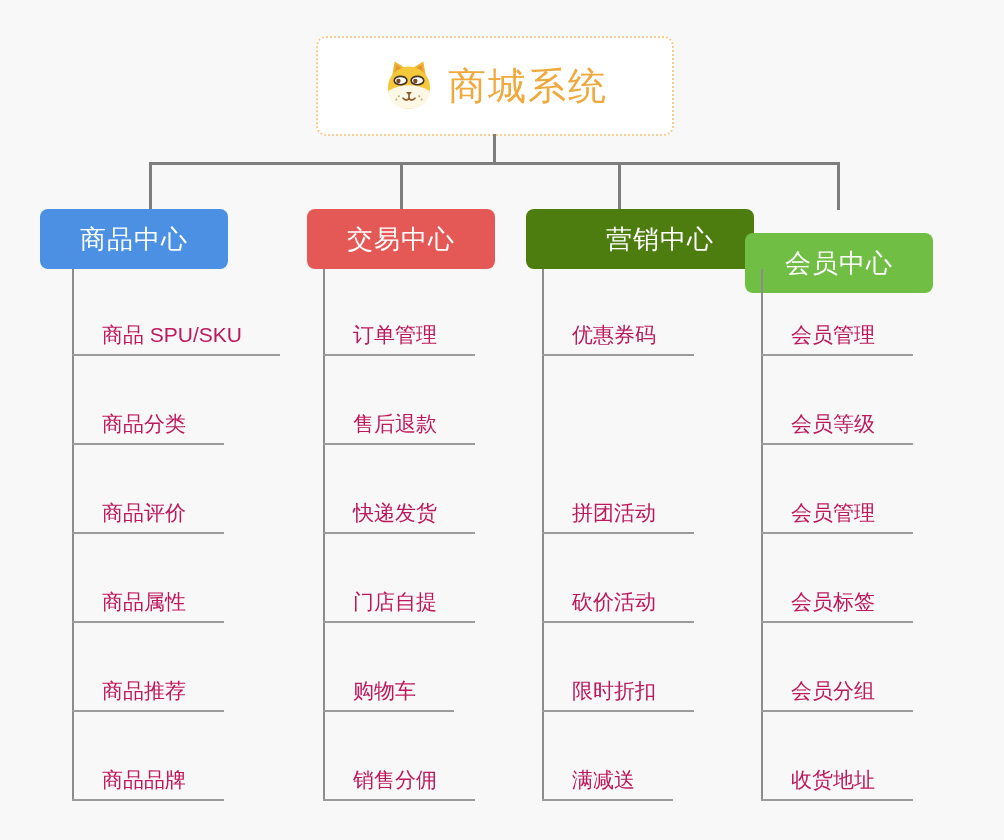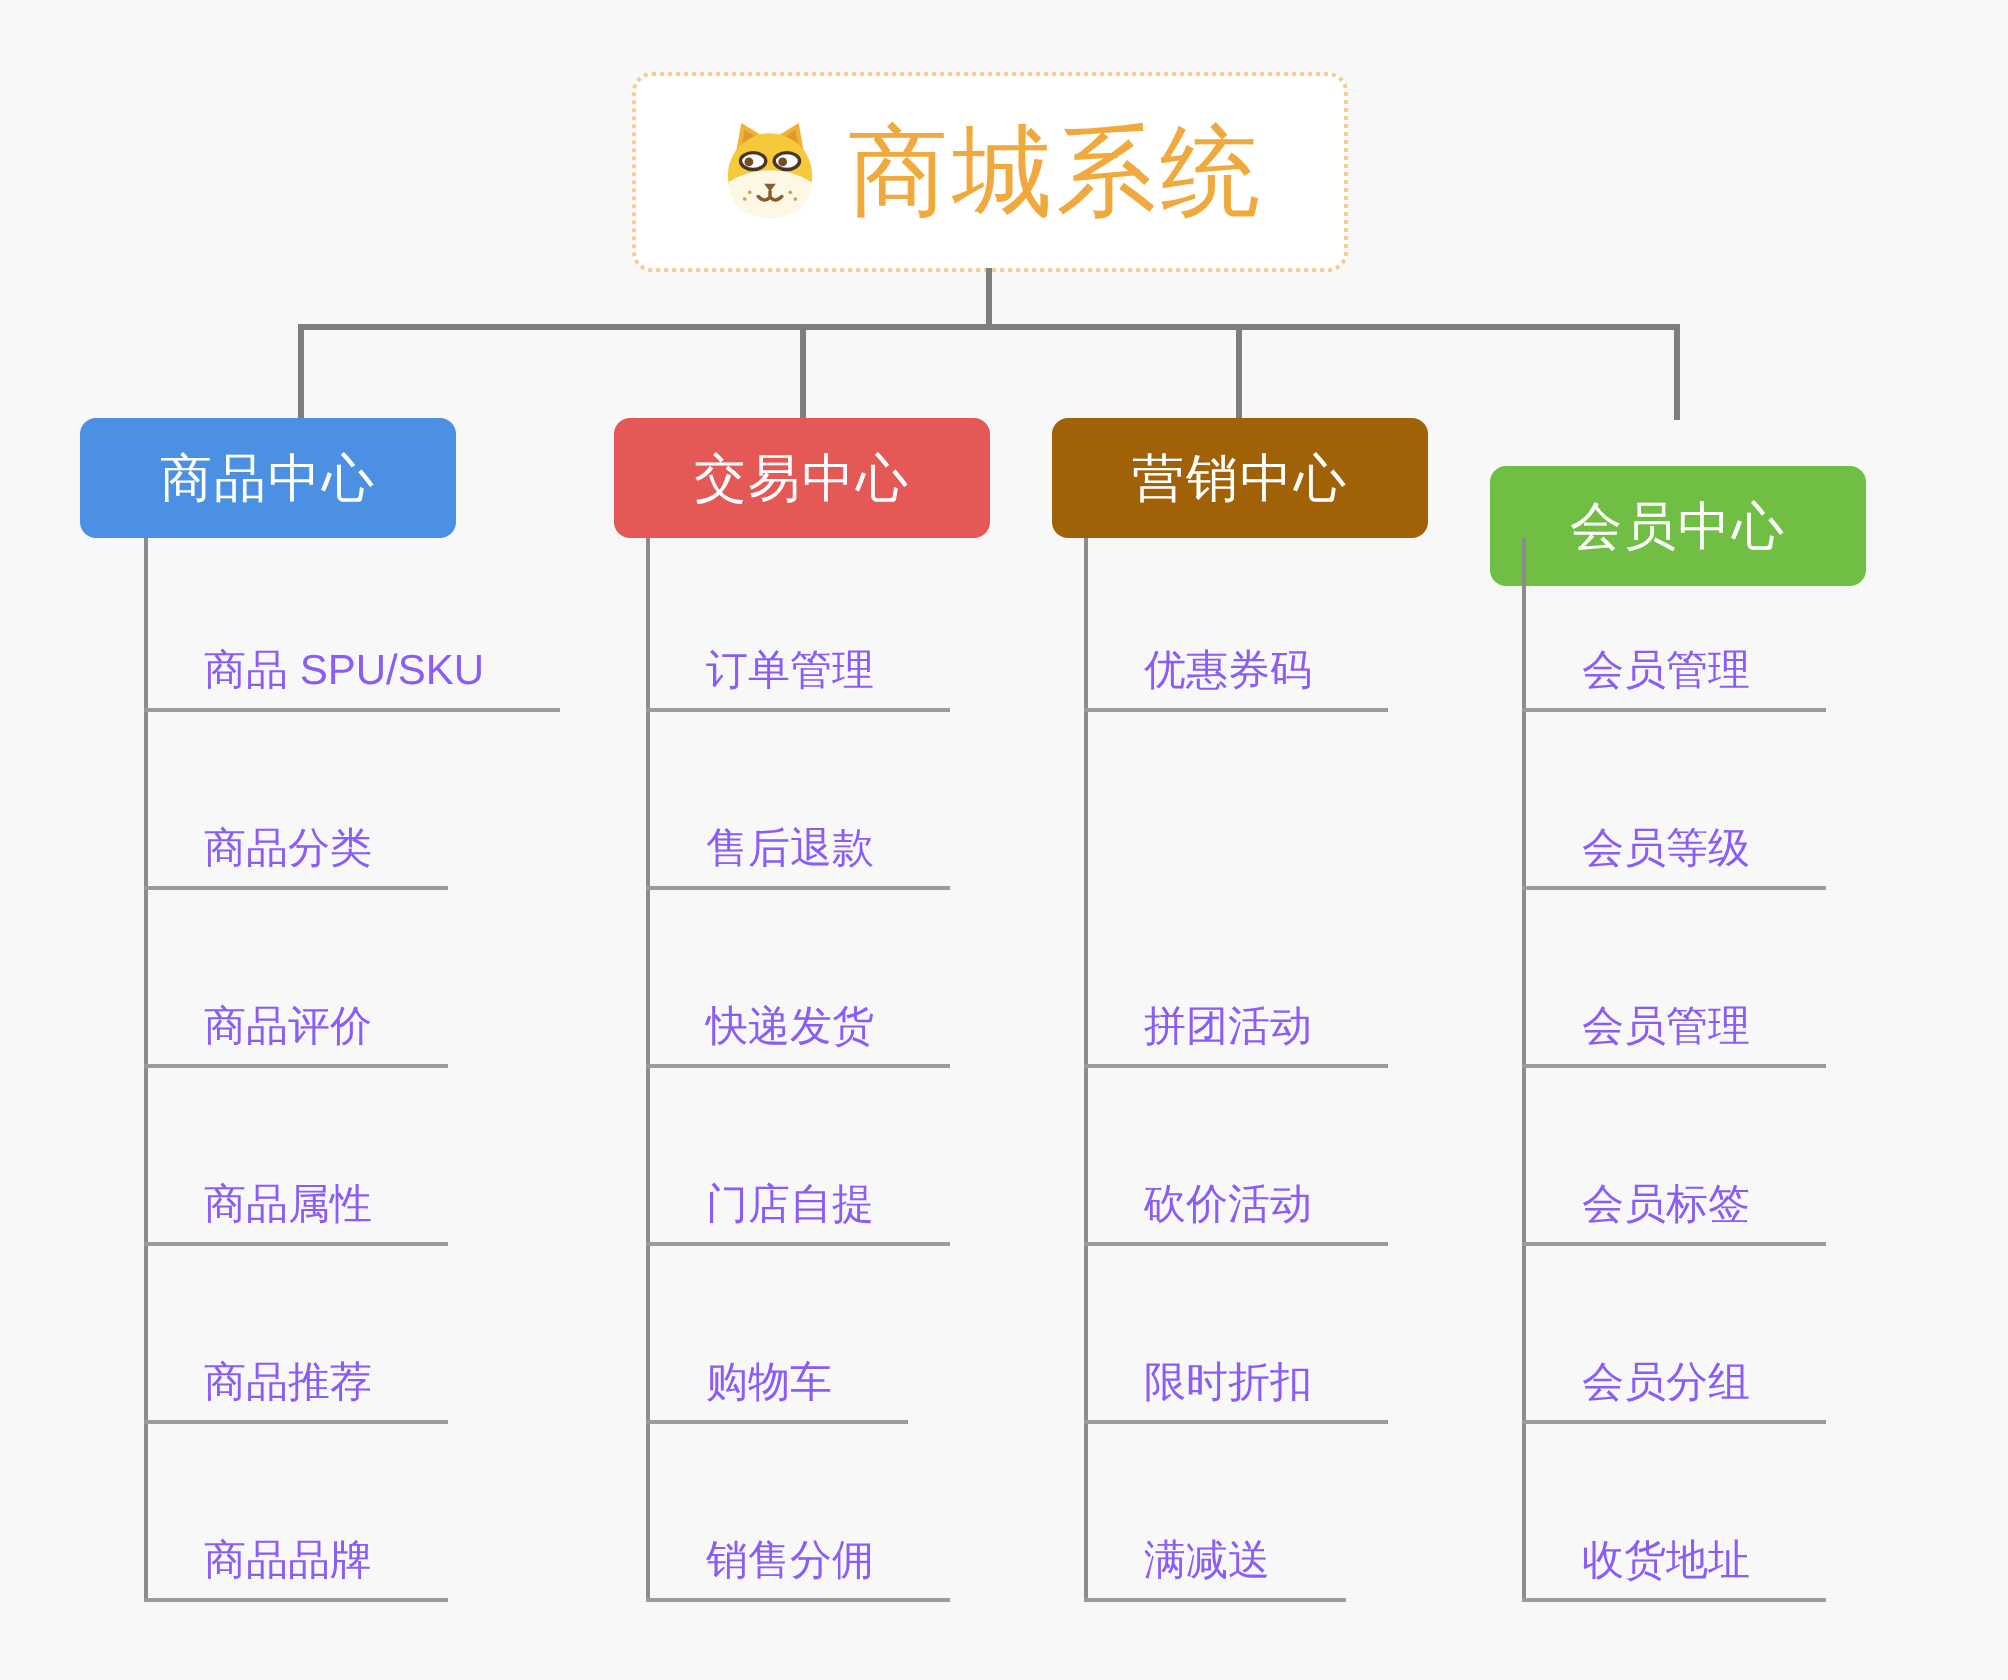--- a/index.html
+++ b/index.html
@@ -23,21 +23,21 @@
     border: 2px dotted #F6CC8F;
     border-radius: 10px;
     box-sizing: border-box;
     display: flex;
     align-items: center;
     justify-content: center;
     gap: 12px;
     cursor: default;
   }
   .root-title {
-    font-size: 50px;
+    font-size: 38px;
     color: #F0A93D;
     letter-spacing: 2px;
     white-space: nowrap;
   }
   .root-icon { width: 54px; height: 56px; flex: 0 0 auto; }
 
   
   .line { position: absolute; background: #7E7E7E; }
   .root-stem   { left: 493px; top: 134px; width: 3px;  height: 30px; }
   .top-rail    { left: 149px; top: 162px; width: 691px; height: 3px; }
@@ -76,21 +76,21 @@
   
   .child {
     position: absolute;
     height: 40px;
     box-sizing: border-box;
     display: flex;
     align-items: flex-end;
     padding: 0 38px 5px 30px;
     border-bottom: 2px solid #9B9B9B;
     font-size: 21px;
-    color: #8b5cf6;
+    color: #be185d;
     white-space: nowrap;
     cursor: pointer;
   }
   .col-0 { left: 72px; }
   .col-1 { left: 323px; }
   .col-2 { left: 542px; }
   .col-3 { left: 761px; }
   .row-0 { top: 316px; }
   .row-1 { top: 405px; }
   .row-2 { top: 494px; }
@@ -140,21 +140,21 @@
   <div class="line drop drop-1"></div>
   <div class="line drop drop-2"></div>
   <div class="line drop drop-3"></div>
 
   <div class="branch branch-0" style="background-color: rgb(75, 144, 226);">
     <span>商品中心</span>
   </div>
   <div class="branch branch-1" style="background-color: rgb(228, 89, 86);">
     <span>交易中心</span>
   </div>
-  <div class="branch branch-2" style="background-color: #a16207;">
+  <div class="branch branch-2" style="background-color: #4d7c0f; padding-left: 40px;">
     <span>营销中心</span>
   </div>
   <div class="branch branch-3" style="background-color: rgb(112, 190, 68); margin-top: 24px;">
     <span>会员中心</span>
   </div>
 
   <div class="spine spine-0"></div>
   <div class="spine spine-1"></div>
   <div class="spine spine-2"></div>
   <div class="spine spine-3"></div>

